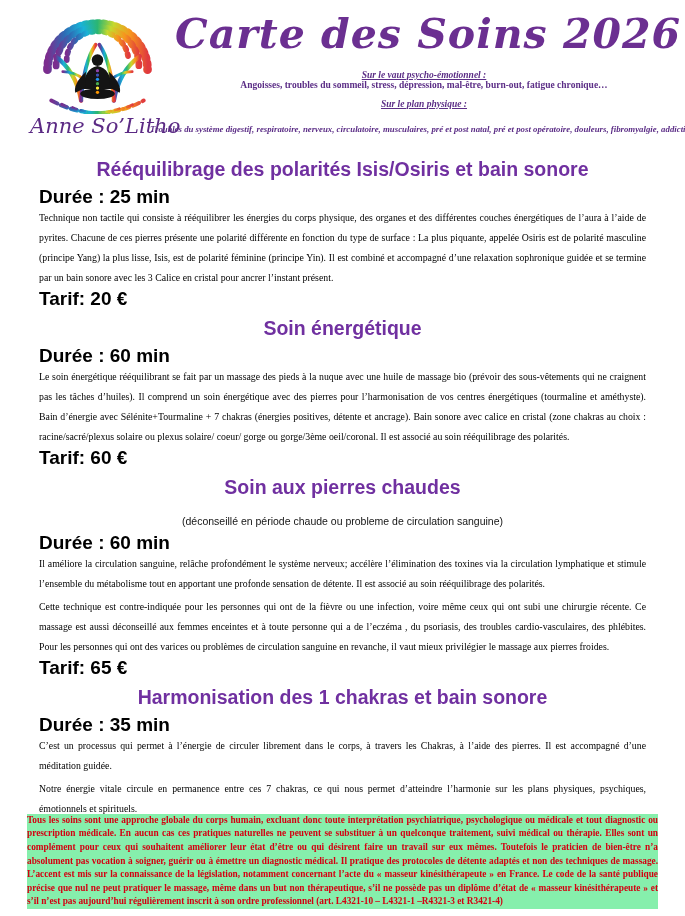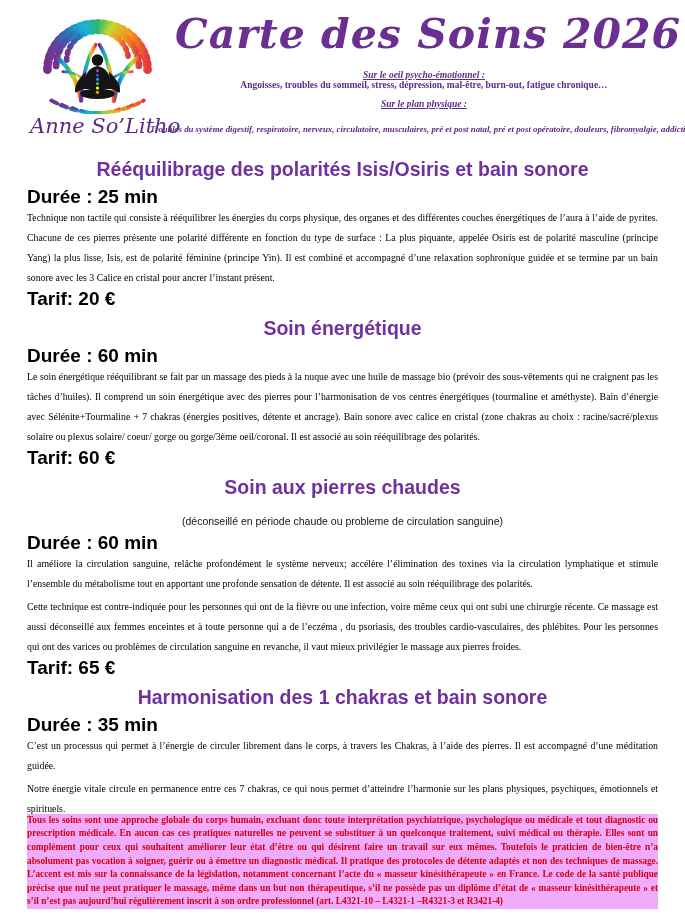--- a/index.html
+++ b/index.html
@@ -26,42 +26,42 @@
     margin-top: 12px; font-size: 9.5px; font-weight: bold; font-style: italic;
     text-decoration: underline; color: #5b2d86;
   }
   .sub-label.second { margin-top: 9px; }
   .sub-text { margin-top: 0; font-size: 9.5px; font-weight: bold; color: #5b2d86; }
   .physique-text {
     position: absolute; left: 150px; top: 124px; right: 0;
     font-size: 8.8px; font-weight: bold; font-style: italic; color: #5b2d86; white-space: nowrap;
   }
   
-  main { padding: 0 27px; }
+  main { padding: 0 39px; }
   .sec-title {
     margin: 10px 0 0; text-align: center;
     font-family: "Liberation Sans", sans-serif; font-weight: bold;
     font-size: 19.5px; line-height: 23px; color: #7030a0;
   }
   .sec-subtitle {
     margin-top: 16px; text-align: center; color: #141414;
     font-family: "Liberation Sans", sans-serif; font-size: 10.5px;
   }
   .duration, .price {
     margin-top: 7px; font-family: "Liberation Sans", sans-serif;
     font-weight: bold; font-size: 19px; line-height: 17px; color: #000;
   }
   .price { margin-top: 2px; }
   .body-par {
     margin: 3px 0 0; font-size: 9.8px; line-height: 20px;
     text-align: justify; color: #000;
   }
   
   .disclaimer {
-    position: absolute; left: 27px; right: 27px; bottom: 7px; background: #f0abfc;
+    position: absolute; left: 27px; right: 27px; bottom: 7px; background: #86efac;
     color: #d40011; font-weight: bold; font-size: 9.3px; line-height: 13.6px;
     text-align: justify;
   }
 </style>
 </head>
 <body>
 
 <div class="page">
 
   <header>
@@ -106,21 +106,21 @@
           <circle cx="70" cy="74.5" r="1.7" fill="#4caf50"></circle>
           <circle cx="70" cy="79" r="1.7" fill="#ffeb3b"></circle>
           <circle cx="70" cy="83.5" r="1.7" fill="#ff9800"></circle>
         </g>
       </svg>
       <div class="brand">Anne So’Litho</div>
     </div>
 
     <div class="head-right">
       <h1 class="doc-title">Carte des Soins 2026</h1>
-      <div class="sub-label">Sur le oeil psycho-émotionnel :</div>
+      <div class="sub-label">Sur le vaut psycho-émotionnel :</div>
       <div class="sub-text">Angoisses, troubles du sommeil, stress, dépression, mal-être, burn-out, fatigue chronique…</div>
       <div class="sub-label second">Sur le plan physique :</div>
     </div>
     <div class="physique-text">Troubles du système digestif, respiratoire, nerveux, circulatoire, musculaires, pré et post natal, pré et post opératoire, douleurs, fibromyalgie, addictions…</div>
   </header>
 
   <main>
 
     <section>
       <h2 class="sec-title">Rééquilibrage des polarités Isis/Osiris et bain sonore</h2>

